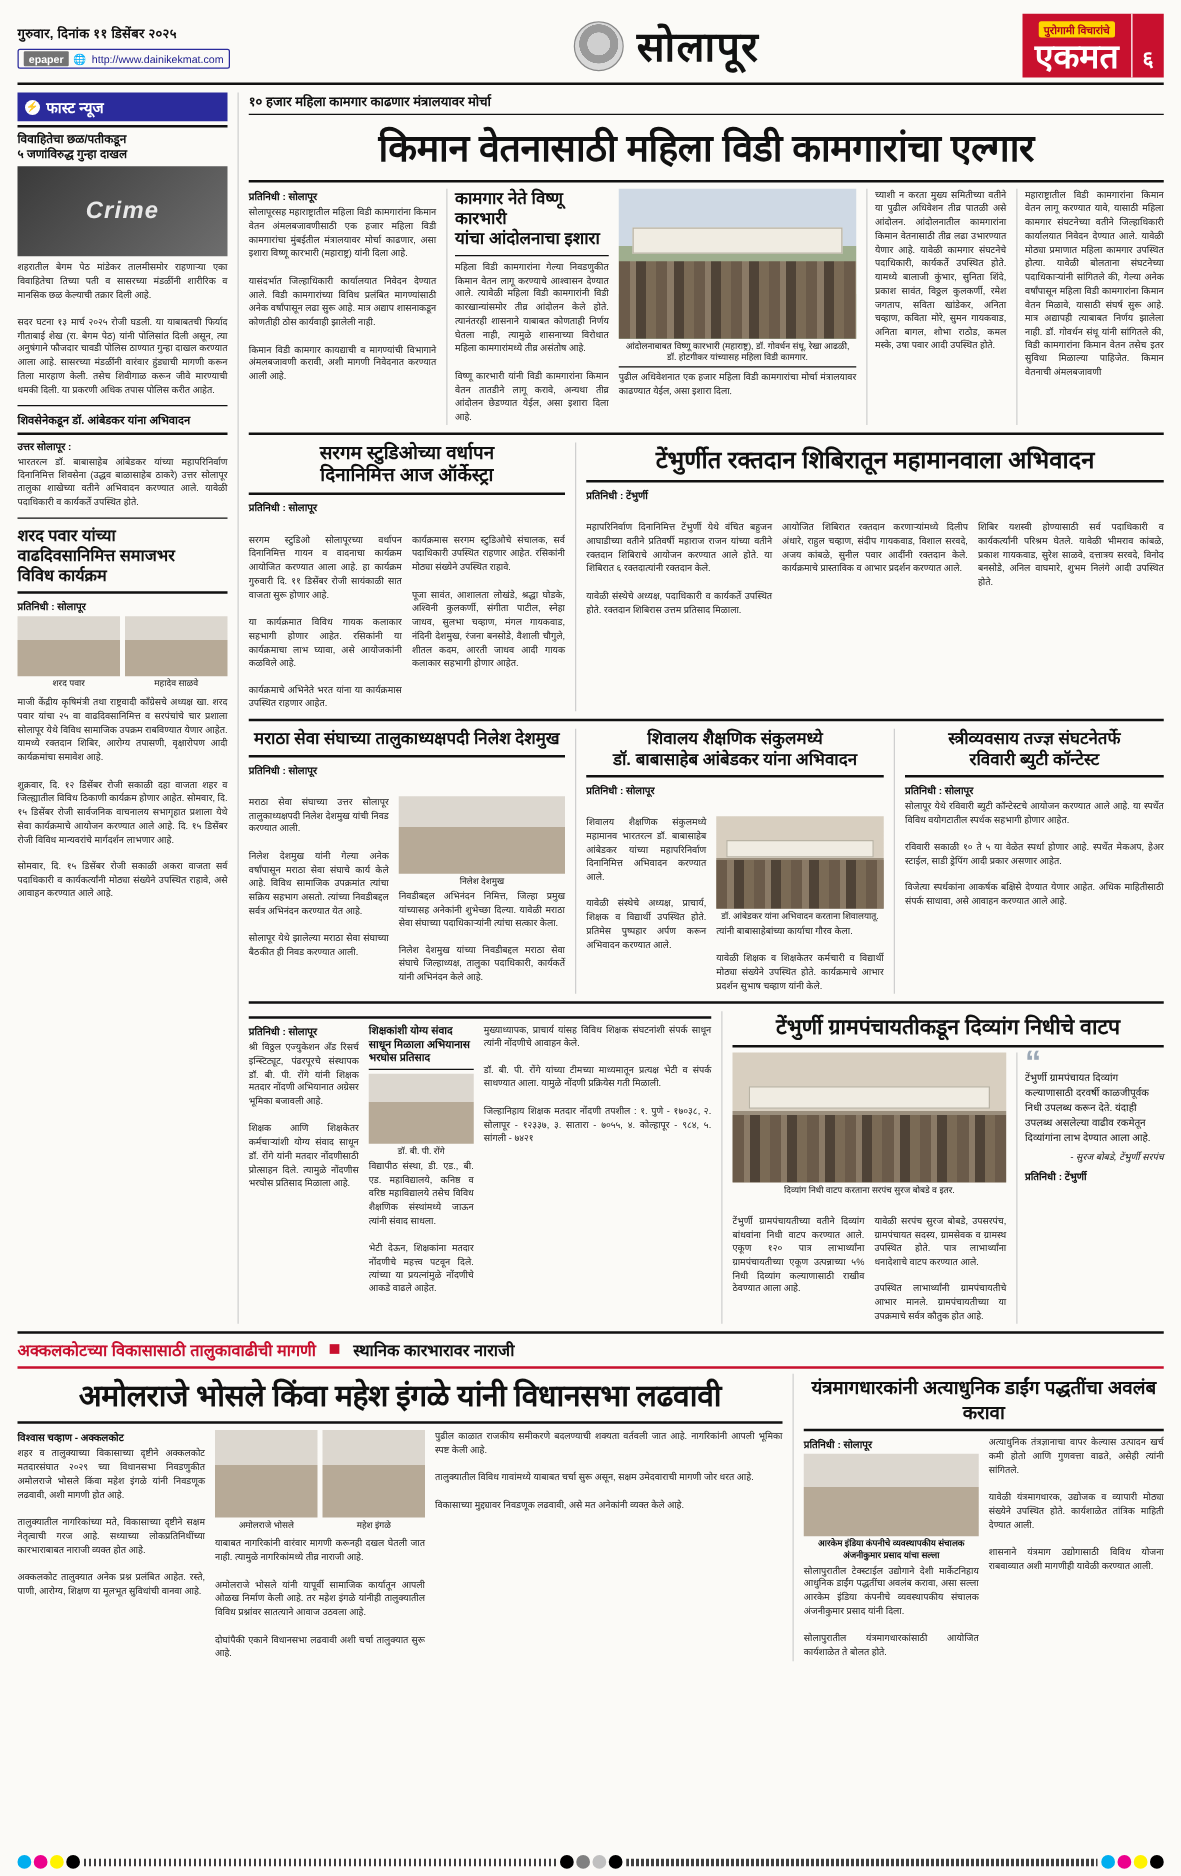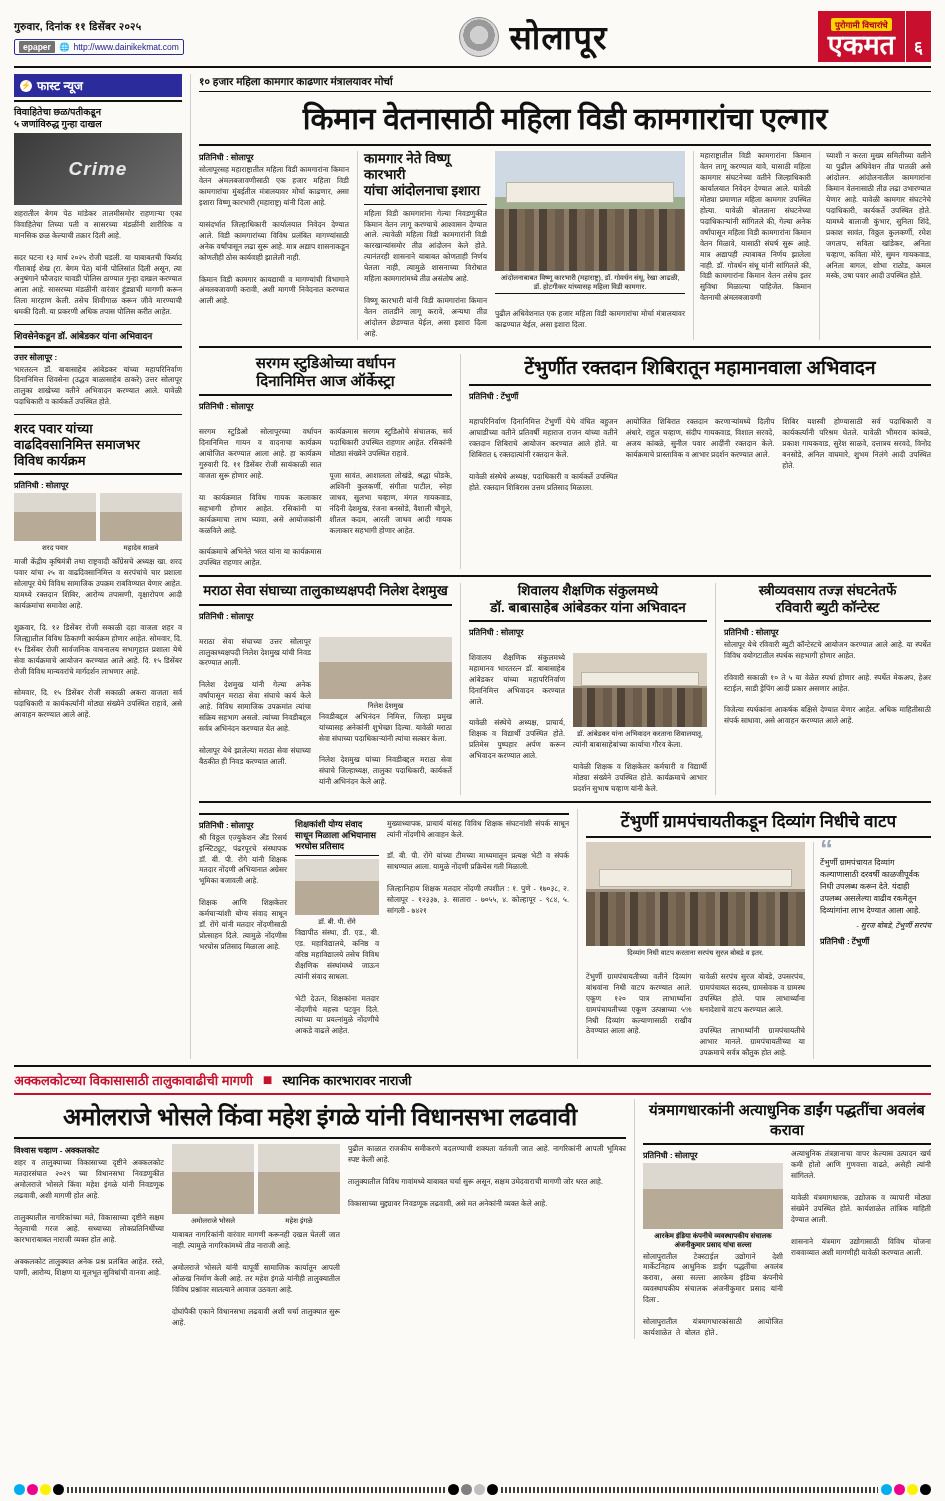--- a/index.html
+++ b/index.html
@@ -169,33 +169,33 @@
               <div class="sub-hl sm" style="text-align:left;white-space:pre-line;border-bottom:1px solid #111;padding-bottom:4px;margin-bottom:4px;">कामगार नेते विष्णू कारभारी
 यांचा आंदोलनाचा इशारा</div>
               <div class="body" style="white-space:pre-line;">महिला विडी कामगारांना गेल्या निवडणुकीत किमान वेतन लागू करण्याचे आश्वासन देण्यात आले. त्यावेळी महिला विडी कामगारांनी विडी कारखान्यांसमोर तीव्र आंदोलन केले होते. त्यानंतरही शासनाने याबाबत कोणताही निर्णय घेतला नाही, त्यामुळे शासनाच्या विरोधात महिला कामगारांमध्ये तीव्र असंतोष आहे.
 
 विष्णू कारभारी यांनी विडी कामगारांना किमान वेतन तातडीने लागू करावे, अन्यथा तीव्र आंदोलन छेडण्यात येईल, असा इशारा दिला आहे.</div>
             </div>
           </div>
           <div style="flex:1;">
             <div class="photo sky crowd" style="height:120px;"></div>
             <div class="caption" style="border-bottom:1px solid #111;">आंदोलनाबाबत विष्णू कारभारी (महाराष्ट्र), डॉ. गोवर्धन संधू, रेखा आढळी, डॉ. होटगीकर यांच्यासह महिला विडी कामगार.</div>
-            <div class="body" style="margin-top:15px;">पुढील अधिवेशनात एक हजार महिला विडी कामगारांचा मोर्चा मंत्रालयावर काढण्यात येईल, असा इशारा दिला.</div>
+            <div class="body" style="margin-top:3px;font-family:Liberation Serif, serif;">पुढील अधिवेशनात एक हजार महिला विडी कामगारांचा मोर्चा मंत्रालयावर काढण्यात येईल, असा इशारा दिला.</div>
+          </div>
+          <div style="width:112px;" class="vline">
+            <div style="padding-left:6px;" class="body">च्याशी न करता मुख्य समितीच्या वतीने या पुढील अधिवेशन तीव्र पातळी असे आंदोलन. आंदोलनातील कामगारांना किमान वेतनासाठी तीव्र लढा उभारण्यात येणार आहे.
+
+यावेळी कामगार संघटनेचे पदाधिकारी, कार्यकर्ते उपस्थित होते. यामध्ये बालाजी कुंभार, सुनिता शिंदे, प्रकाश सावंत, विठ्ठल कुलकर्णी, रमेश जगताप, सविता खांडेकर, अनिता चव्हाण, कविता मोरे, सुमन गायकवाड, अनिता बागल, शोभा राठोड, कमल मस्के, उषा पवार आदी उपस्थित होते.</div>
           </div>
           <div style="width:118px;" class="vline">
             <div style="padding-left:6px;" class="body">महाराष्ट्रातील विडी कामगारांना किमान वेतन लागू करण्यात यावे, यासाठी महिला कामगार संघटनेच्या वतीने जिल्हाधिकारी कार्यालयात निवेदन देण्यात आले. यावेळी मोठ्या प्रमाणात महिला कामगार उपस्थित होत्या.
 
 यावेळी बोलताना संघटनेच्या पदाधिकाऱ्यांनी सांगितले की, गेल्या अनेक वर्षांपासून महिला विडी कामगारांना किमान वेतन मिळावे, यासाठी संघर्ष सुरू आहे. मात्र अद्यापही त्याबाबत निर्णय झालेला नाही.
 
 डॉ. गोवर्धन संधू यांनी सांगितले की, विडी कामगारांना किमान वेतन तसेच इतर सुविधा मिळाल्या पाहिजेत. किमान वेतनाची अंमलबजावणी</div>
-          </div>
-          <div style="width:112px;" class="vline">
-            <div style="padding-left:6px;" class="body">च्याशी न करता मुख्य समितीच्या वतीने या पुढील अधिवेशन तीव्र पातळी असे आंदोलन. आंदोलनातील कामगारांना किमान वेतनासाठी तीव्र लढा उभारण्यात येणार आहे.
-
-यावेळी कामगार संघटनेचे पदाधिकारी, कार्यकर्ते उपस्थित होते. यामध्ये बालाजी कुंभार, सुनिता शिंदे, प्रकाश सावंत, विठ्ठल कुलकर्णी, रमेश जगताप, सविता खांडेकर, अनिता चव्हाण, कविता मोरे, सुमन गायकवाड, अनिता बागल, शोभा राठोड, कमल मस्के, उषा पवार आदी उपस्थित होते.</div>
           </div>
         </div>
 
         <div class="blackline" style="margin:6px 0;"></div>
 
         <div class="cols">
           <div style="width:253px;">
             <div class="sub-hl" style="white-space:pre-line;">सरगम स्टुडिओच्या वर्धापन
 दिनानिमित्त आज ऑर्केस्ट्रा</div>
             <div class="blackline" style="margin:4px 0;"></div>
@@ -405,21 +405,21 @@
 
     <div style="flex:1;" class="vline">
       <div style="padding-left:8px;">
         <div class="mid-hl" style="font-size:15px;">यंत्रमागधारकांनी अत्याधुनिक डाईंग पद्धतींचा अवलंब करावा</div>
         <div class="blackline" style="margin:4px 0;"></div>
         <div class="cols">
           <div style="flex:1;">
             <div class="byline">प्रतिनिधी : सोलापूर</div>
             <div class="photo portrait" style="height:66px;"></div>
             <div class="caption" style="font-weight:bold;">आरकेम इंडिया कंपनीचे व्यवस्थापकीय संचालक अंजनीकुमार प्रसाद यांचा सल्ला</div>
-            <div class="body" style="white-space:pre-line;font-family:Liberation Mono, monospace;">सोलापुरातील टेक्स्टाईल उद्योगाने देशी मार्केटनिहाय आधुनिक डाईंग पद्धतींचा अवलंब करावा, असा सल्ला आरकेम इंडिया कंपनीचे व्यवस्थापकीय संचालक अंजनीकुमार प्रसाद यांनी दिला.
+            <div class="body" style="white-space:pre-line;">सोलापुरातील टेक्स्टाईल उद्योगाने देशी मार्केटनिहाय आधुनिक डाईंग पद्धतींचा अवलंब करावा, असा सल्ला आरकेम इंडिया कंपनीचे व्यवस्थापकीय संचालक अंजनीकुमार प्रसाद यांनी दिला.
 
 सोलापुरातील यंत्रमागधारकांसाठी आयोजित कार्यशाळेत ते बोलत होते.</div>
           </div>
           <div style="flex:1;" class="body">
             <div style="white-space:pre-line;">अत्याधुनिक तंत्रज्ञानाचा वापर केल्यास उत्पादन खर्च कमी होतो आणि गुणवत्ता वाढते, असेही त्यांनी सांगितले.
 
 यावेळी यंत्रमागधारक, उद्योजक व व्यापारी मोठ्या संख्येने उपस्थित होते. कार्यशाळेत तांत्रिक माहिती देण्यात आली.
 
 शासनाने यंत्रमाग उद्योगासाठी विविध योजना राबवाव्यात अशी मागणीही यावेळी करण्यात आली.</div>
           </div>

